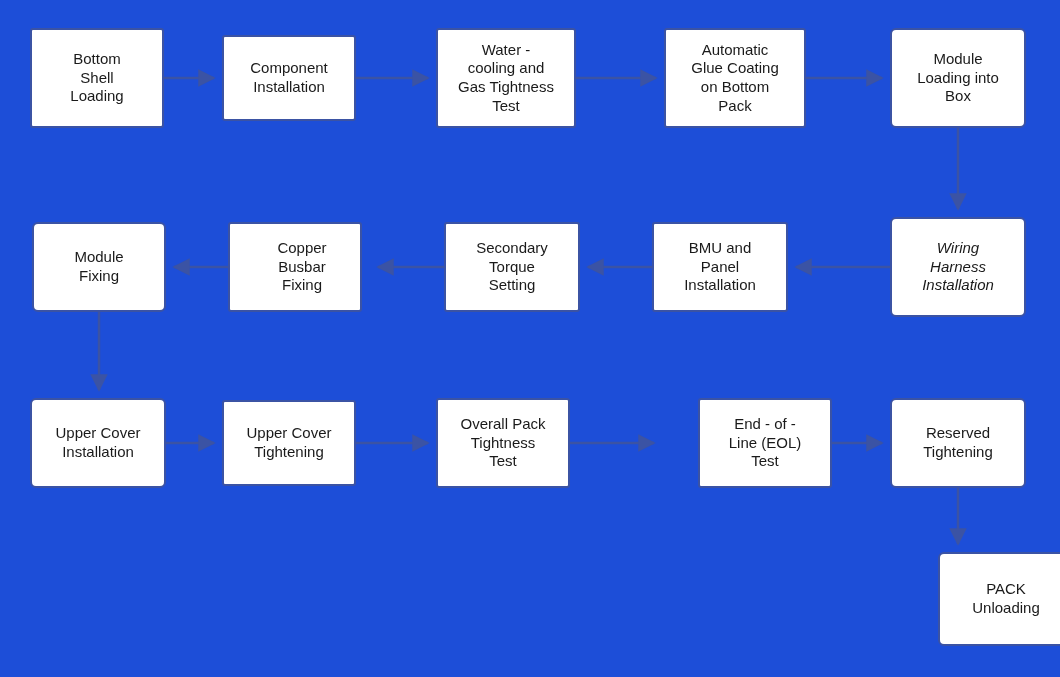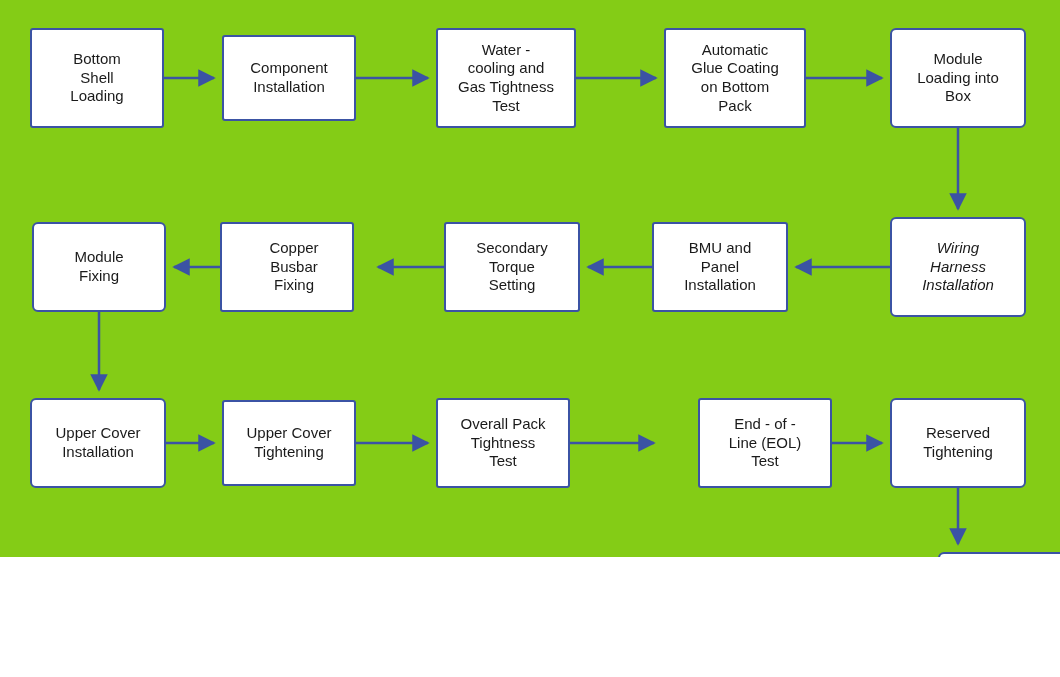--- a/index.html
+++ b/index.html
@@ -6,22 +6,22 @@
     margin: 0;
     padding: 0;
     background: #ffffff;
   }
   body {
     font-family: "Liberation Sans", sans-serif;
   }
   #canvas {
     position: relative;
     width: 1060px;
-    height: 557px;
-    background: #84cc16;
+    height: 677px;
+    background: #1d4ed8;
     overflow: hidden;
   }
   .node {
     position: absolute;
     box-sizing: border-box;
     border: 2px solid #3B53A4;
     background: #ffffff;
     color: #1a1a1a;
     display: flex;
     align-items: center;
@@ -94,21 +94,21 @@
 Box</div>
       <div class="node rounded" style="left: 890px; top: 217px; width: 136px; height: 100px; border-color: rgb(59, 83, 164); color: rgb(26, 26, 26); font-style: italic;">Wiring
 Harness
 Installation</div>
       <div class="node sharp" style="left: 652px; top: 222px; width: 136px; height: 90px; border-color: rgb(59, 83, 164); color: rgb(26, 26, 26);">BMU and
 Panel
 Installation</div>
       <div class="node sharp" style="left: 444px; top: 222px; width: 136px; height: 90px; border-color: rgb(59, 83, 164); color: rgb(26, 26, 26);">Secondary
 Torque
 Setting</div>
-      <div class="node sharp" style="left: 220px; top: 222px; width: 134px; height: 90px; border-color: rgb(59, 83, 164); color: rgb(26, 26, 26); padding-left: 20px;">Copper
+      <div class="node sharp" style="left: 228px; top: 222px; width: 134px; height: 90px; border-color: rgb(59, 83, 164); color: rgb(26, 26, 26); padding-left: 20px;">Copper
 Busbar
 Fixing</div>
       <div class="node rounded" style="left: 32px; top: 222px; width: 134px; height: 90px; border-color: rgb(59, 83, 164); color: rgb(26, 26, 26);">Module
 Fixing</div>
       <div class="node rounded" style="left: 30px; top: 398px; width: 136px; height: 90px; border-color: rgb(59, 83, 164); color: rgb(26, 26, 26);">Upper Cover
 Installation</div>
       <div class="node sharp" style="left: 222px; top: 400px; width: 134px; height: 86px; border-color: rgb(59, 83, 164); color: rgb(26, 26, 26);">Upper Cover
 Tightening</div>
       <div class="node sharp" style="left: 436px; top: 398px; width: 134px; height: 90px; border-color: rgb(59, 83, 164); color: rgb(26, 26, 26);">Overall Pack
 Tightness

